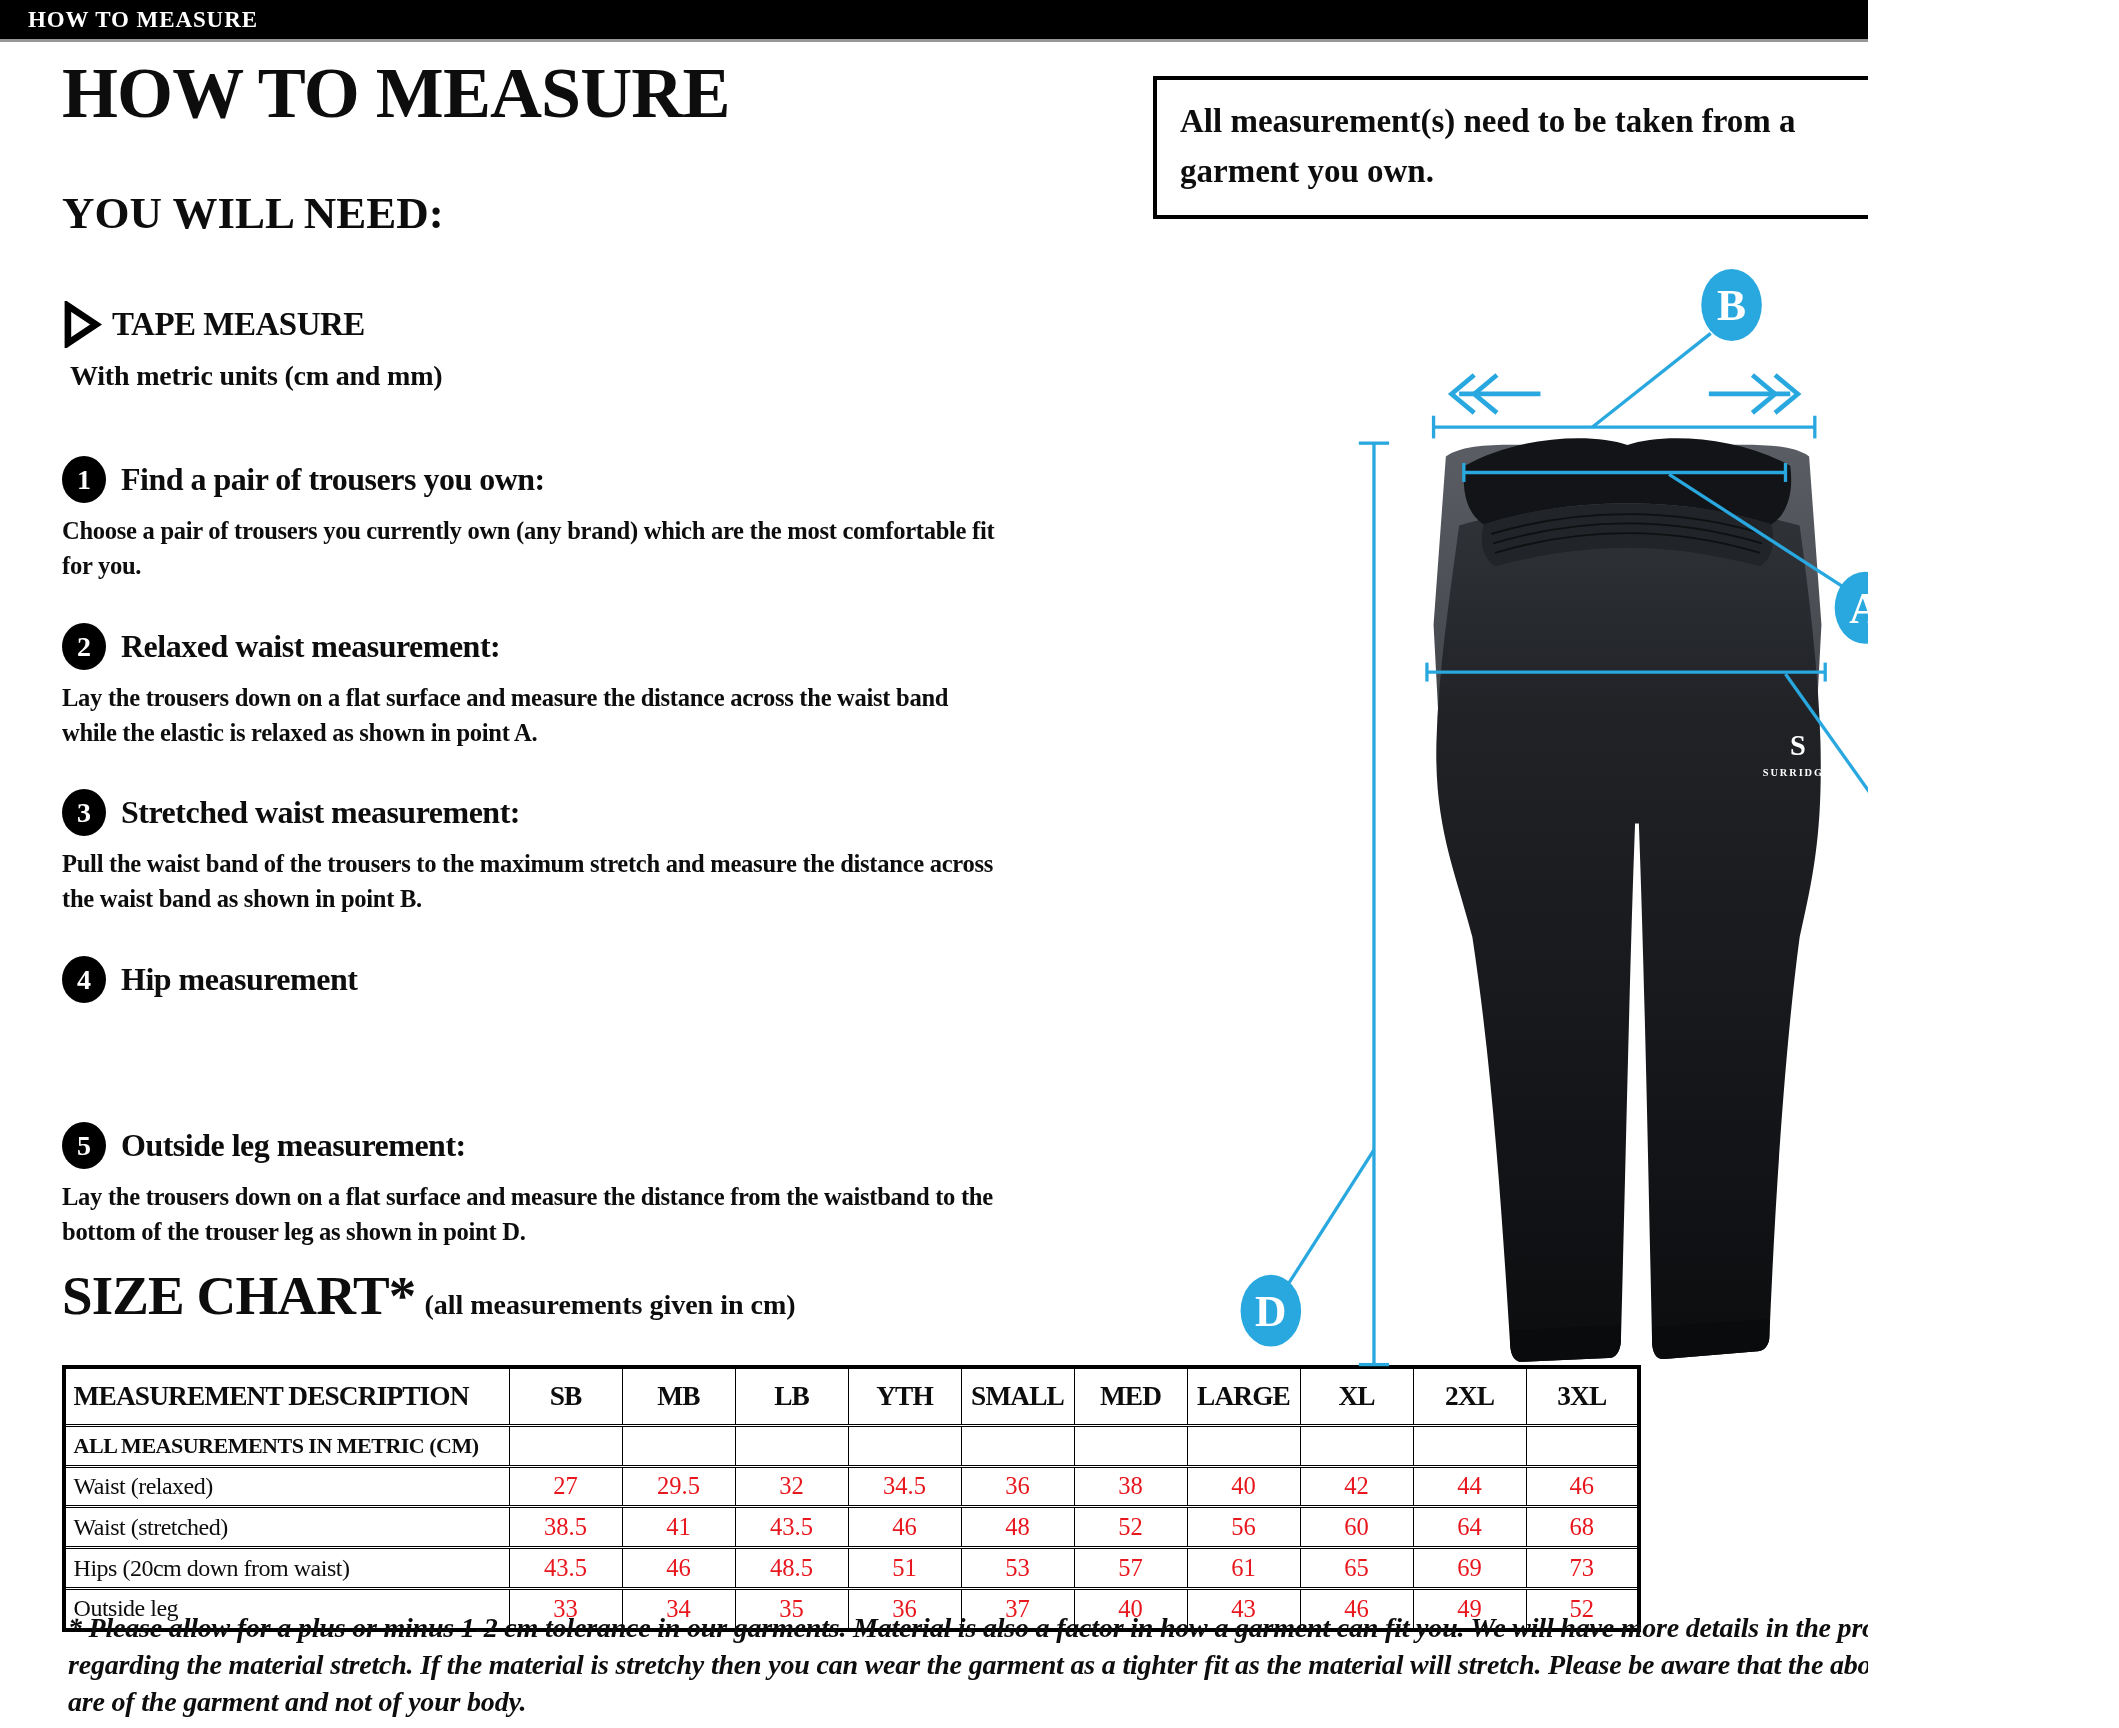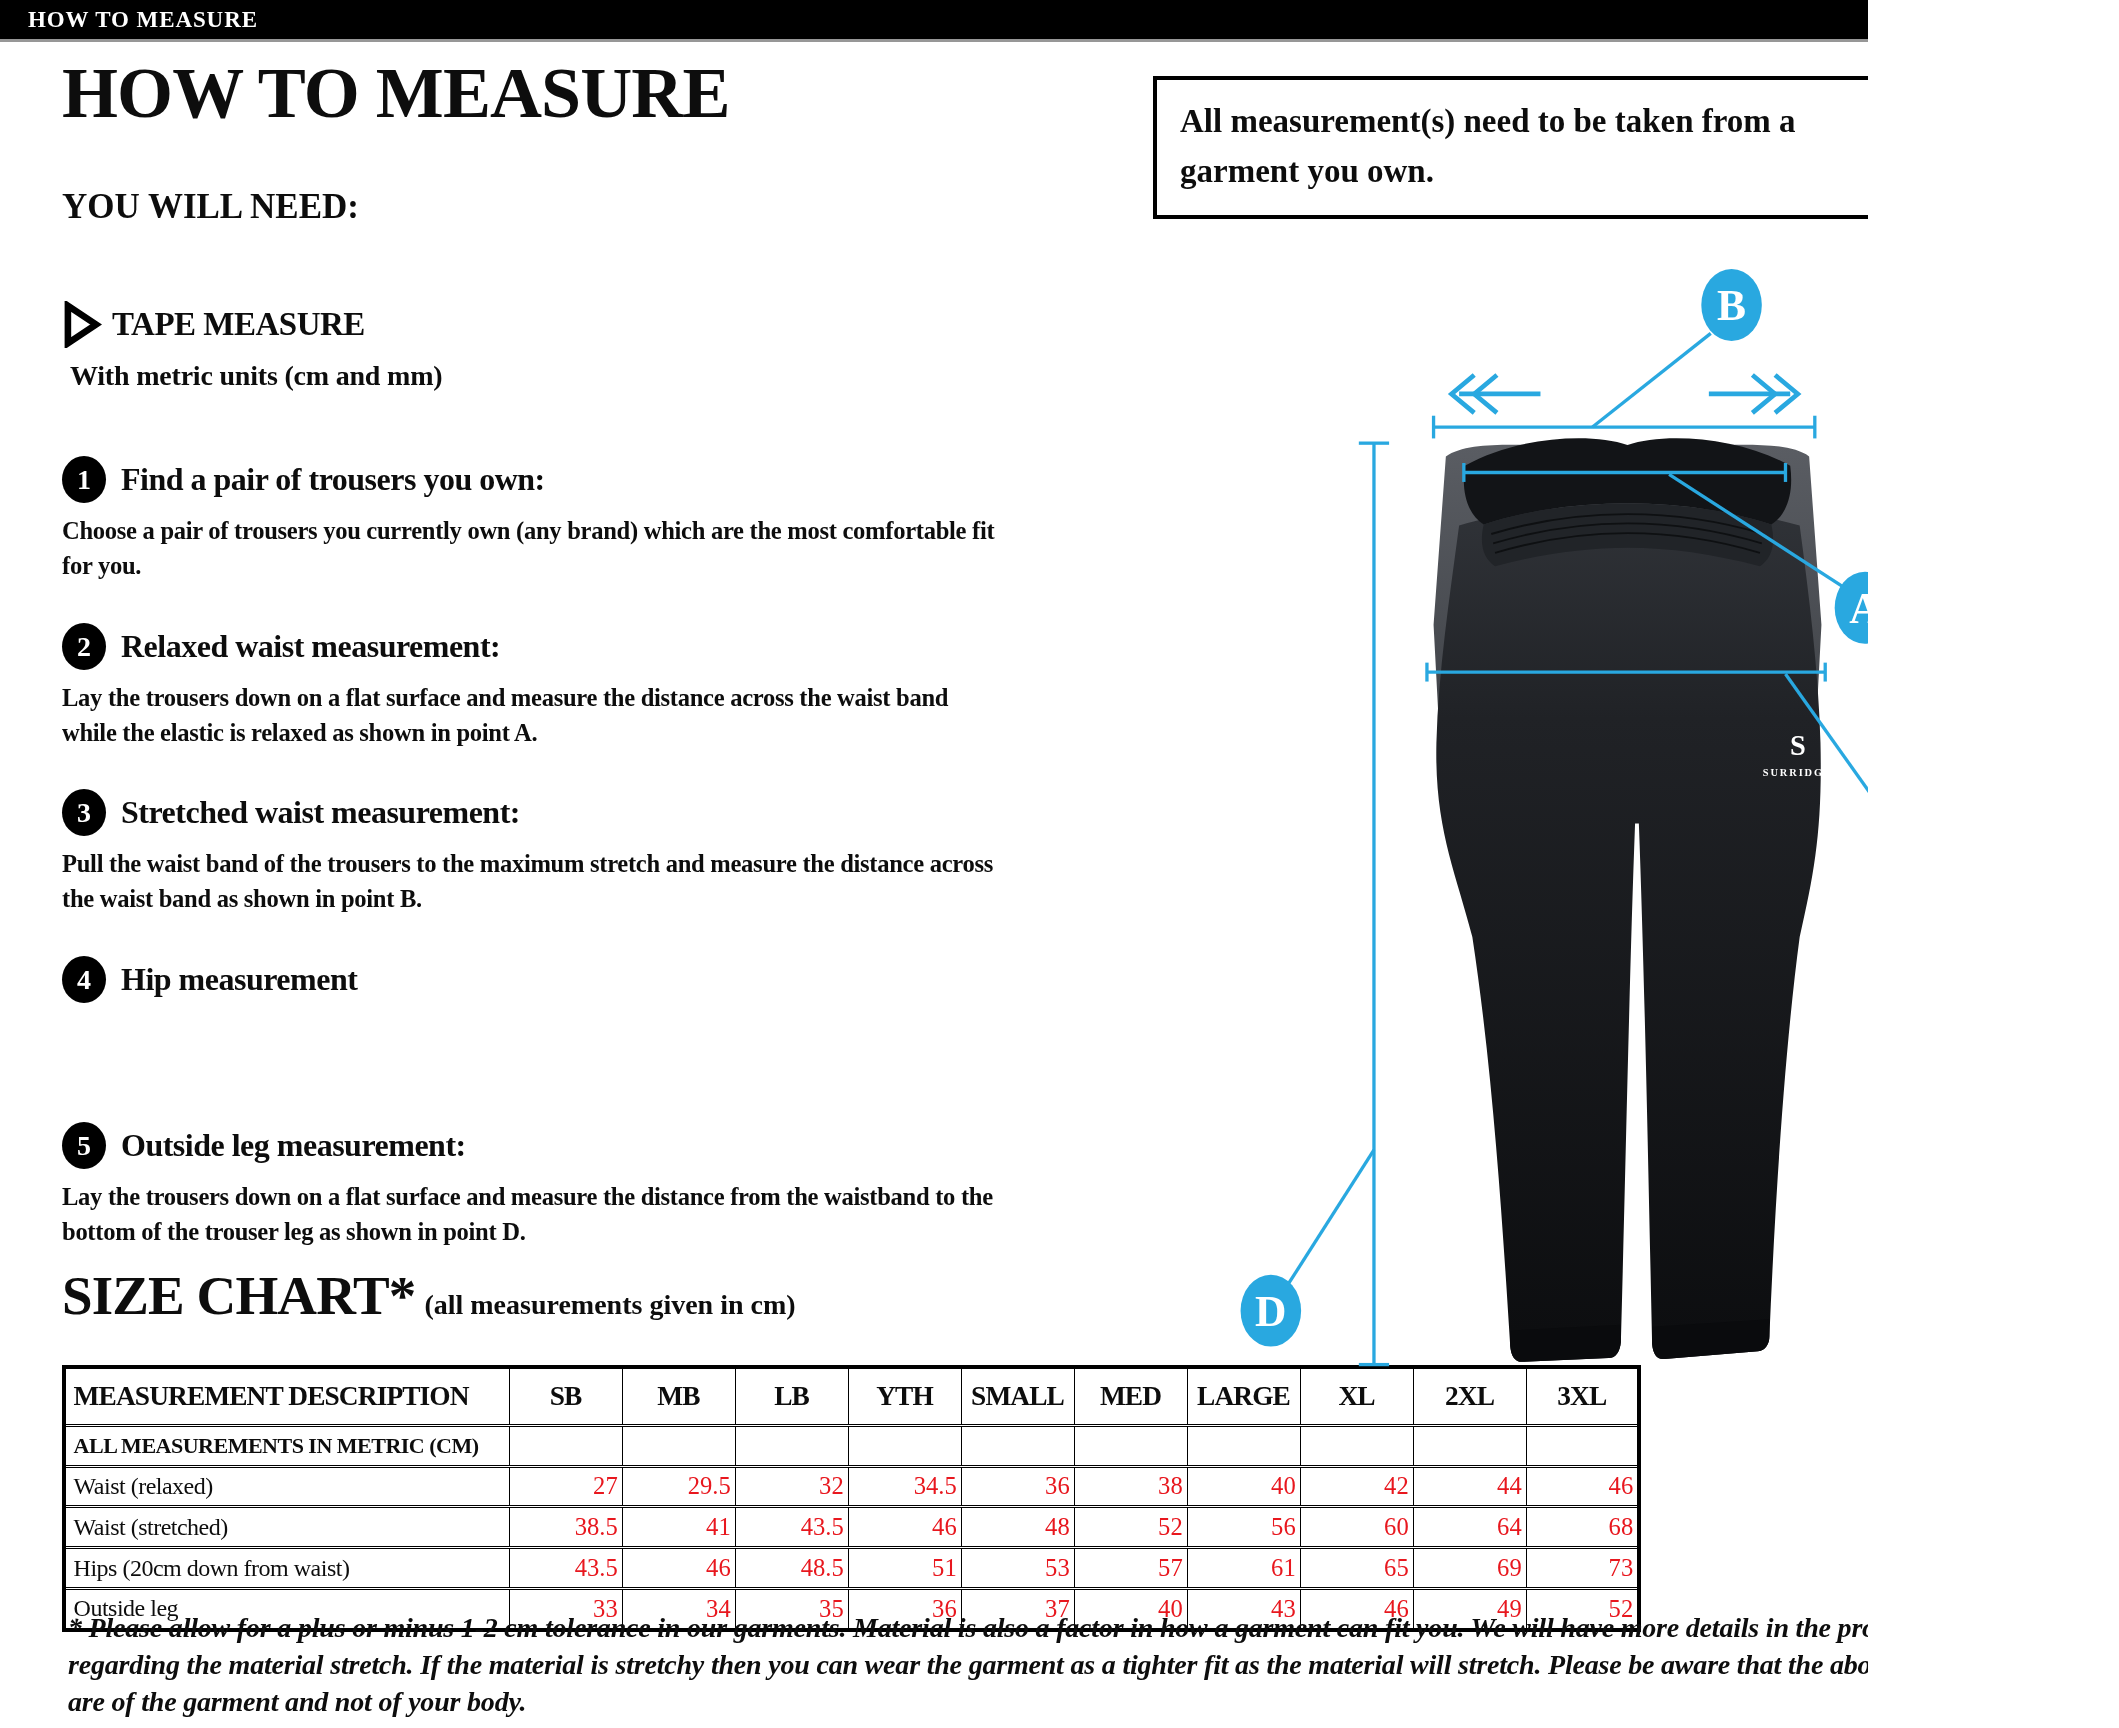--- a/index.html
+++ b/index.html
@@ -11,21 +11,21 @@
           border-bottom:3.8px solid #979797;display:flex;align-items:center;
           justify-content:space-between;padding:0 28px;box-sizing:border-box;}
   .topbar-title{color:#fff;font-size:23px;font-weight:bold;letter-spacing:0.9px;}
   .topbar-logo{display:flex;flex-direction:column;align-items:center;line-height:1;}
   .logo-s{color:#fff;font-size:24px;font-weight:bold;line-height:0.9;}
   .logo-word{color:#fff;font-size:11.4px;font-weight:bold;letter-spacing:3.8px;margin-top:0.9px;}
 
   
   .page-title{position:absolute;left:62px;top:57px;font-size:72px;font-weight:bold;
               line-height:1;letter-spacing:-0.9px;}
-  .you-will-need{position:absolute;left:62px;top:187px;font-size:35px;font-weight:bold;}
+  .you-will-need{position:absolute;left:62px;top:187px;font-size:45px;font-weight:bold;}
 
   
   .note-box{position:absolute;left:1153px;top:76px;width:946px;box-sizing:border-box;
             border:4.7px solid #000;padding:17px 23px 19px 23px;
             font-size:33px;font-weight:bold;line-height:1.5;}
 
   
   .tape{position:absolute;left:62px;top:301px;display:flex;align-items:center;gap:10px;}
   .tape-label{font-size:33px;font-weight:bold;letter-spacing:-0.5px;}
   .tape-detail{position:absolute;left:70px;top:360px;font-size:28px;font-weight:bold;letter-spacing:-0.2px;}
@@ -46,21 +46,21 @@
   .size-chart-sub{font-size:28px;font-weight:bold;}
   table.size-chart{position:absolute;left:62px;top:1365px;width:1573px;
                    border-collapse:collapse;table-layout:fixed;border:4.7px solid #000;}
   .size-chart col.c0{width:445px;}
   .size-chart col.cn{width:113px;}
   .size-chart th,.size-chart td{border-left:1.9px solid #000;border-right:1.9px solid #000;
        border-top:3.8px double #000;border-bottom:3.8px double #000;
        padding:1.9px 3.8px;overflow:hidden;white-space:nowrap;}
   .size-chart th{height:51px;font-size:27.4px;font-weight:bold;text-align:center;letter-spacing:-0.9px;}
   .size-chart th.left{text-align:left;padding-left:7.6px;}
-  .size-chart td{height:34px;font-size:24px;text-align:right;}
+  .size-chart td{height:34px;font-size:24px;text-align:center;}
   .size-chart td.left{text-align:left;padding-left:7.6px;letter-spacing:-0.5px;}
   .size-chart td.metric{font-weight:bold;font-size:22px;letter-spacing:-0.5px;}
   .size-chart td.val{color:#e8171e;font-size:24.6px;}
 
   
   .footnote{position:absolute;left:68px;top:1609px;width:2016px;font-size:28px;
             font-weight:bold;font-style:italic;line-height:1.33;letter-spacing:-0.2px;}
 
   
   .diagram{position:absolute;left:1211px;top:218px;}

